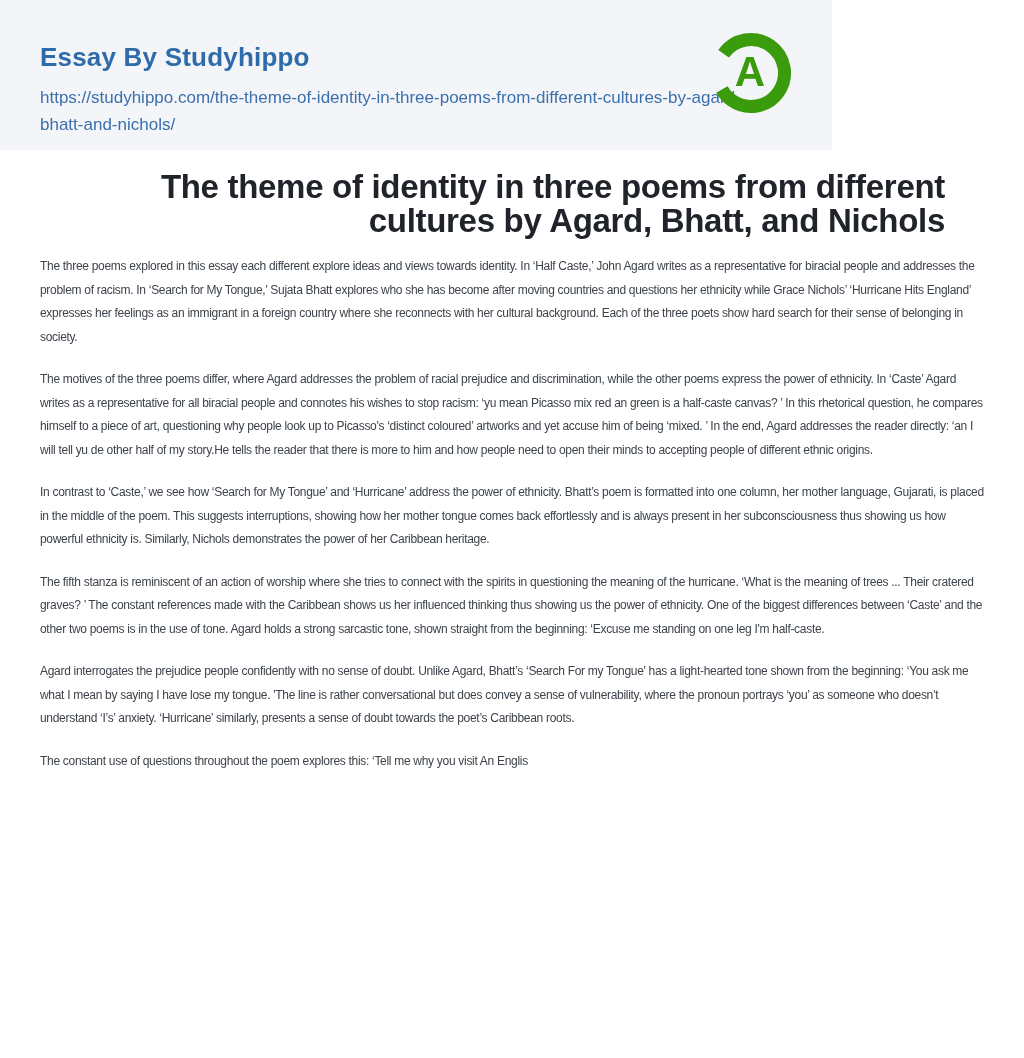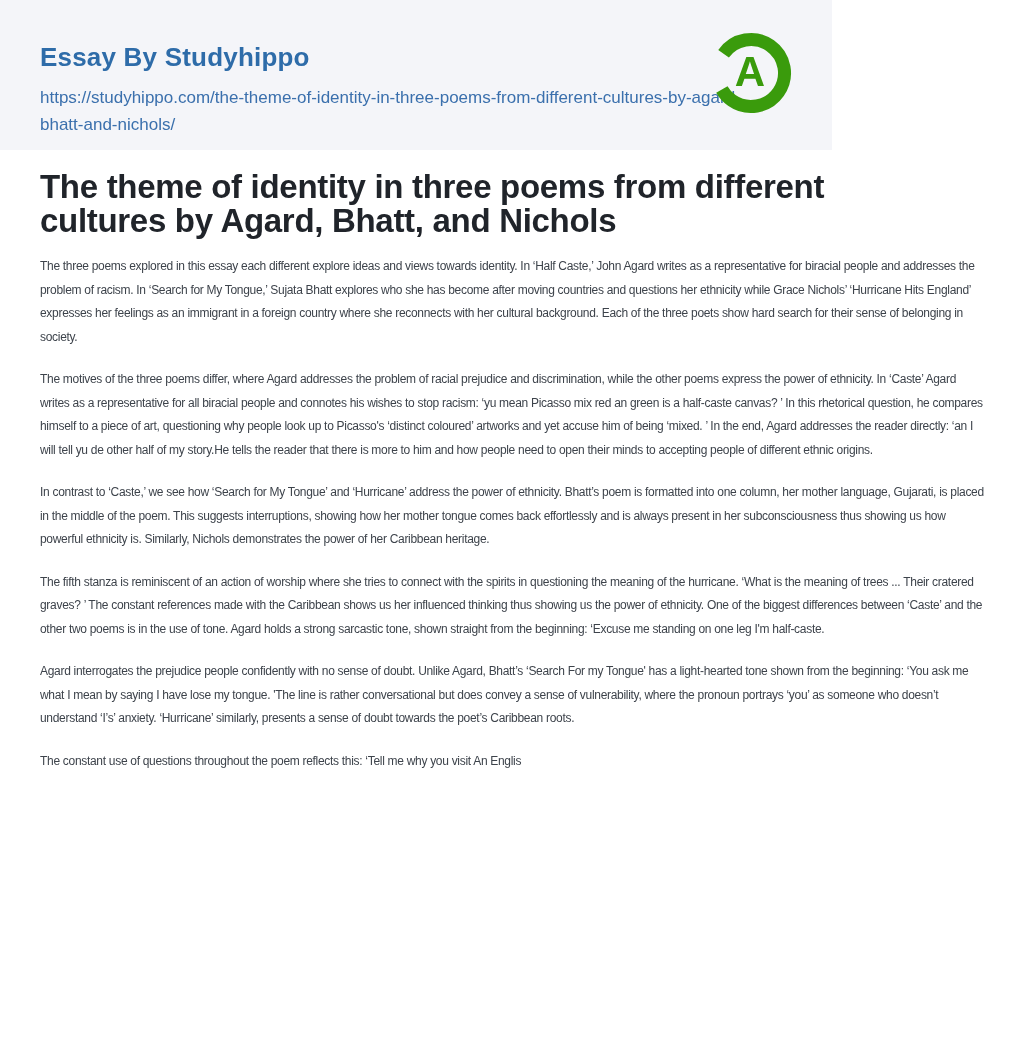--- a/index.html
+++ b/index.html
@@ -64,20 +64,21 @@
     padding: 20px 40px 0 40px;
   }
   h1.page-title {
     margin: 0 0 17px 0;
     max-width: 905px;
     font-size: 33px;
     line-height: 34px;
     font-weight: bold;
     letter-spacing: -0.3px;
     color: #20242a;
+    text-align: right;
   }
   p.essay-paragraph {
     margin: 0 0 19px 0;
     max-width: 948px;
     font-size: 12px;
     line-height: 23.5px;
     letter-spacing: -0.3px;
     color: #3d434b;
   }
 </style>
@@ -95,14 +96,14 @@
   </div>
 </header>
 
 <main>
   <h1 class="page-title">The theme of identity in three poems from different cultures by Agard, Bhatt, and Nichols</h1>
   <p class="essay-paragraph">The three poems explored in this essay each different explore ideas and views towards identity. In ‘Half Caste,’ John Agard writes as a representative for biracial people and addresses the problem of racism. In ‘Search for My Tongue,’ Sujata Bhatt explores who she has become after moving countries and questions her ethnicity while Grace Nichols’ ‘Hurricane Hits England’ expresses her feelings as an immigrant in a foreign country where she reconnects with her cultural background. Each of the three poets show hard search for their sense of belonging in society.</p>
   <p class="essay-paragraph">The motives of the three poems differ, where Agard addresses the problem of racial prejudice and discrimination, while the other poems express the power of ethnicity. In ‘Caste’ Agard writes as a representative for all biracial people and connotes his wishes to stop racism: ‘yu mean Picasso mix red an green is a half-caste canvas? ’ In this rhetorical question, he compares himself to a piece of art, questioning why people look up to Picasso's ‘distinct coloured’ artworks and yet accuse him of being ‘mixed. ’ In the end, Agard addresses the reader directly: ‘an I will tell yu de other half of my story.He tells the reader that there is more to him and how people need to open their minds to accepting people of different ethnic origins.</p>
   <p class="essay-paragraph">In contrast to ‘Caste,’ we see how ‘Search for My Tongue’ and ‘Hurricane’ address the power of ethnicity. Bhatt’s poem is formatted into one column, her mother language, Gujarati, is placed in the middle of the poem. This suggests interruptions, showing how her mother tongue comes back effortlessly and is always present in her subconsciousness thus showing us how powerful ethnicity is. Similarly, Nichols demonstrates the power of her Caribbean heritage.</p>
   <p class="essay-paragraph">The fifth stanza is reminiscent of an action of worship where she tries to connect with the spirits in questioning the meaning of the hurricane. ‘What is the meaning of trees ... Their cratered graves? ’ The constant references made with the Caribbean shows us her influenced thinking thus showing us the power of ethnicity. One of the biggest differences between ‘Caste’ and the other two poems is in the use of tone. Agard holds a strong sarcastic tone, shown straight from the beginning: ‘Excuse me standing on one leg I'm half-caste.</p>
   <p class="essay-paragraph">Agard interrogates the prejudice people confidently with no sense of doubt. Unlike Agard, Bhatt’s ‘Search For my Tongue' has a light-hearted tone shown from the beginning: ‘You ask me what I mean by saying I have lose my tongue. 'The line is rather conversational but does convey a sense of vulnerability, where the pronoun portrays ‘you’ as someone who doesn’t understand ‘I’s’ anxiety. ‘Hurricane’ similarly, presents a sense of doubt towards the poet’s Caribbean roots.</p>
-  <p class="essay-paragraph">The constant use of questions throughout the poem reflects this: ‘Tell me why you visit An Englis</p>
+  <p class="essay-paragraph">The constant use of questions throughout the poem explores this: ‘Tell me why you visit An Englis</p>
 </main>
 
 </body></html>

